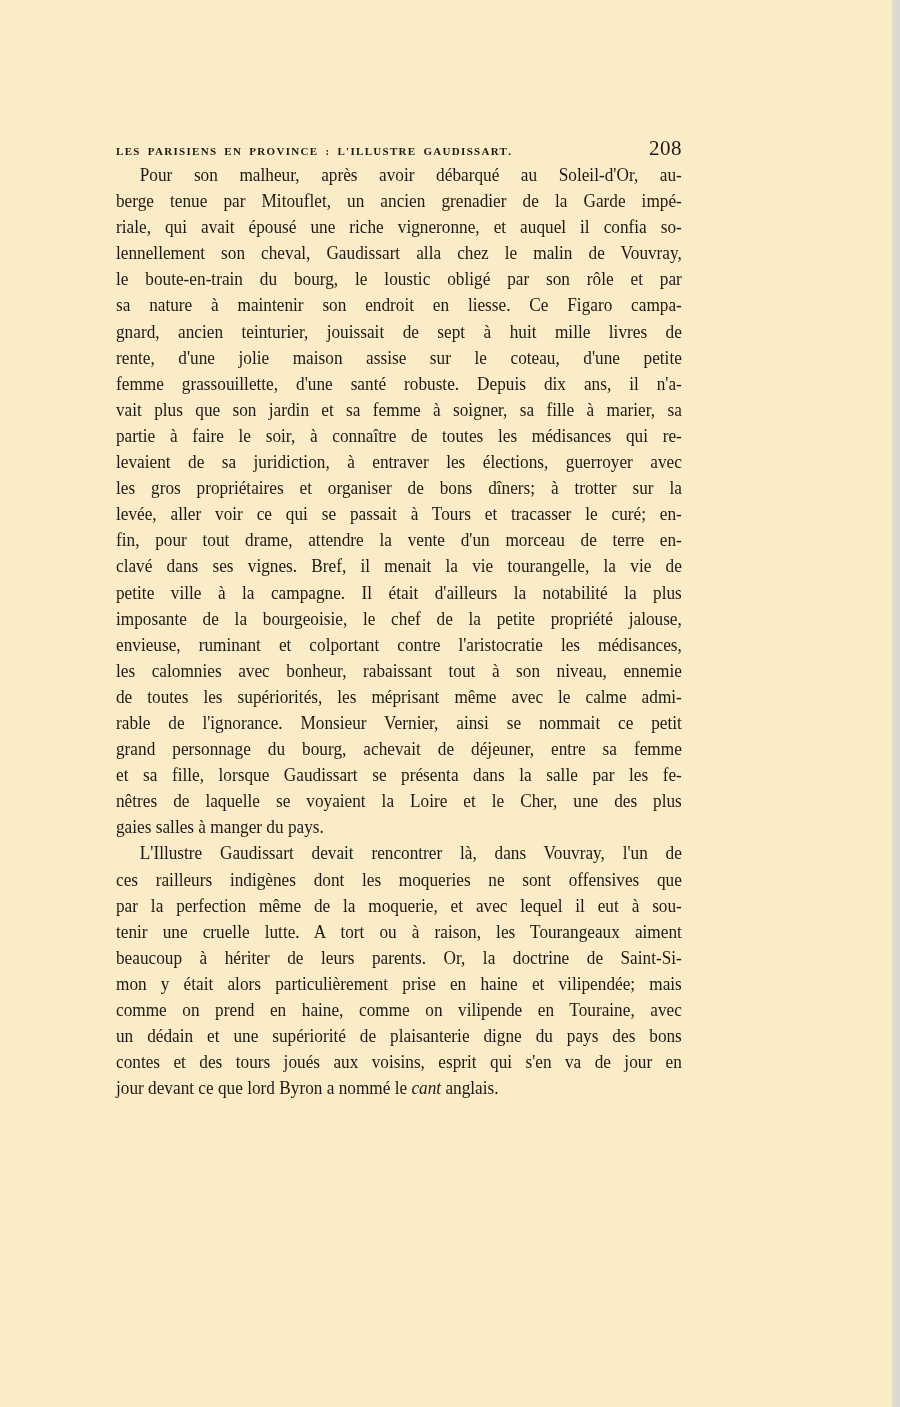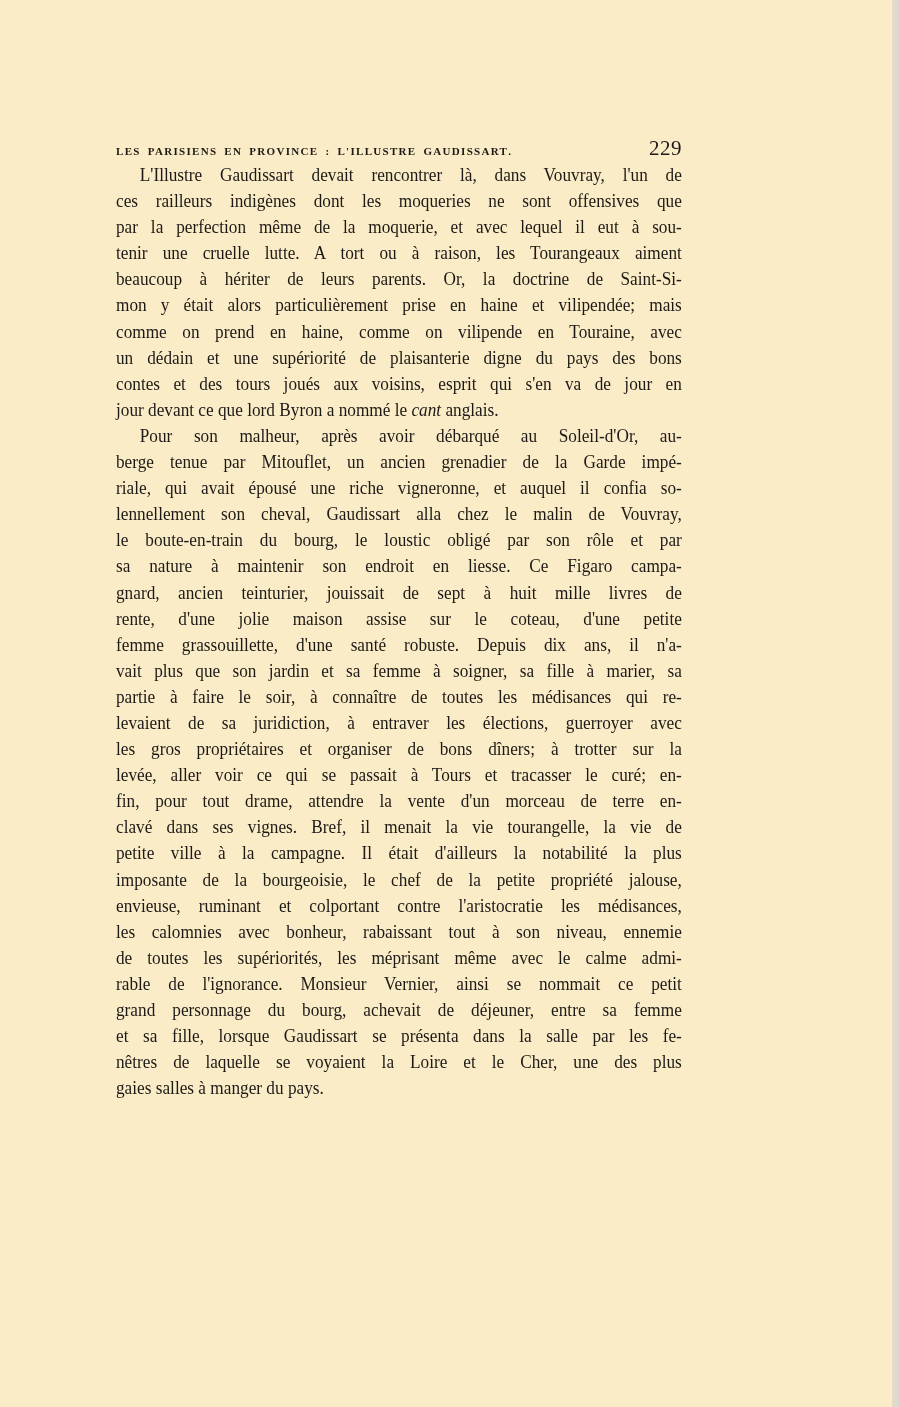--- a/index.html
+++ b/index.html
@@ -78,35 +78,23 @@
       font-style: italic;
     }
   </style>
 </head>
 <body>
 
 <div class="page">
   <div class="text-block">
     <div class="running-head">
       <span class="running-title">LES PARISIENS EN PROVINCE : L'ILLUSTRE GAUDISSART.</span>
-      <span class="page-number">229</span>
+      <span class="page-number">208</span>
     </div>
     <div id="body-text">
-        <div>
-          <div class="line indent">L'Illustre Gaudissart devait rencontrer là, dans Vouvray, l'un de</div>
-          <div class="line">ces railleurs indigènes dont les moqueries ne sont offensives que</div>
-          <div class="line">par la perfection même de la moquerie, et avec lequel il eut à sou-</div>
-          <div class="line">tenir une cruelle lutte. A tort ou à raison, les Tourangeaux aiment</div>
-          <div class="line">beaucoup à hériter de leurs parents. Or, la doctrine de Saint-Si-</div>
-          <div class="line">mon y était alors particulièrement prise en haine et vilipendée; mais</div>
-          <div class="line">comme on prend en haine, comme on vilipende en Touraine, avec</div>
-          <div class="line">un dédain et une supériorité de plaisanterie digne du pays des bons</div>
-          <div class="line">contes et des tours joués aux voisins, esprit qui s'en va de jour en</div>
-          <div class="line last"><span>jour devant ce que lord Byron a nommé le </span><em>cant</em><span> anglais.</span></div>
-        </div>
         <div>
           <div class="line indent">Pour son malheur, après avoir débarqué au Soleil-d'Or, au-</div>
           <div class="line">berge tenue par Mitouflet, un ancien grenadier de la Garde impé-</div>
           <div class="line">riale, qui avait épousé une riche vigneronne, et auquel il confia so-</div>
           <div class="line">lennellement son cheval, Gaudissart alla chez le malin de Vouvray,</div>
           <div class="line">le boute-en-train du bourg, le loustic obligé par son rôle et par</div>
           <div class="line">sa nature à maintenir son endroit en liesse. Ce Figaro campa-</div>
           <div class="line">gnard, ancien teinturier, jouissait de sept à huit mille livres de</div>
           <div class="line">rente, d'une jolie maison assise sur le coteau, d'une petite</div>
           <div class="line">femme grassouillette, d'une santé robuste. Depuis dix ans, il n'a-</div>
@@ -121,16 +109,28 @@
           <div class="line">imposante de la bourgeoisie, le chef de la petite propriété jalouse,</div>
           <div class="line">envieuse, ruminant et colportant contre l'aristocratie les médisances,</div>
           <div class="line">les calomnies avec bonheur, rabaissant tout à son niveau, ennemie</div>
           <div class="line">de toutes les supériorités, les méprisant même avec le calme admi-</div>
           <div class="line">rable de l'ignorance. Monsieur Vernier, ainsi se nommait ce petit</div>
           <div class="line">grand personnage du bourg, achevait de déjeuner, entre sa femme</div>
           <div class="line">et sa fille, lorsque Gaudissart se présenta dans la salle par les fe-</div>
           <div class="line">nêtres de laquelle se voyaient la Loire et le Cher, une des plus</div>
           <div class="line last">gaies salles à manger du pays.</div>
         </div>
+        <div>
+          <div class="line indent">L'Illustre Gaudissart devait rencontrer là, dans Vouvray, l'un de</div>
+          <div class="line">ces railleurs indigènes dont les moqueries ne sont offensives que</div>
+          <div class="line">par la perfection même de la moquerie, et avec lequel il eut à sou-</div>
+          <div class="line">tenir une cruelle lutte. A tort ou à raison, les Tourangeaux aiment</div>
+          <div class="line">beaucoup à hériter de leurs parents. Or, la doctrine de Saint-Si-</div>
+          <div class="line">mon y était alors particulièrement prise en haine et vilipendée; mais</div>
+          <div class="line">comme on prend en haine, comme on vilipende en Touraine, avec</div>
+          <div class="line">un dédain et une supériorité de plaisanterie digne du pays des bons</div>
+          <div class="line">contes et des tours joués aux voisins, esprit qui s'en va de jour en</div>
+          <div class="line last"><span>jour devant ce que lord Byron a nommé le </span><em>cant</em><span> anglais.</span></div>
+        </div>
       </div>
   </div>
 </div>
 <div class="edge"></div>
 
 </body></html>

